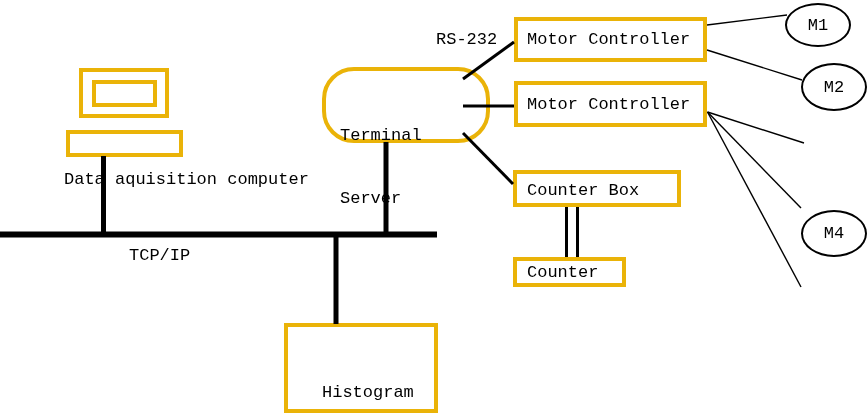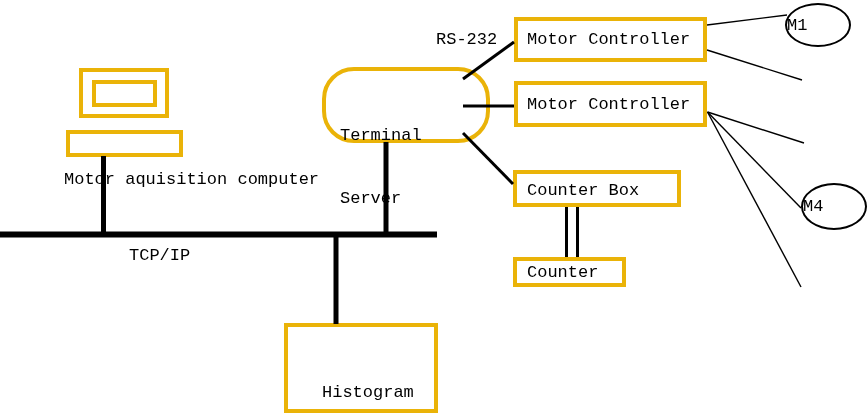--- a/index.html
+++ b/index.html
@@ -20,37 +20,38 @@
     box-sizing: border-box;
   }
   .ellipse {
     position: absolute;
     border: 2px solid #000000;
     border-radius: 50%;
     background: #ffffff;
     box-sizing: border-box;
     display: flex;
     align-items: center;
+    justify-content: center;
   }
   .vcenter { display: flex; align-items: center; }
   .label { position: absolute; white-space: pre; line-height: 21px; }
   .multiline { line-height: 21px; white-space: pre; }
   #wires { position: absolute; left: 0; top: 0; pointer-events: none; z-index: 5; }
   .node-label { white-space: pre; }
 </style>
 </head>
 <body>
 
 <div id="canvas">
 
   <div class="box" style="left:79px; top:68px; width:90px; height:50px;"></div>
   <div class="box" style="left:92px; top:80px; width:65px; height:27px;"></div>
   <div class="box" style="left:66px; top:130px; width:117px; height:27px;"></div>
 
-  <div class="label" style="left:64px; top:169px;">Motor aquisition computer</div>
+  <div class="label" style="left:64px; top:169px;">Data aquisition computer</div>
   <div class="label" style="left:129px; top:245px;">TCP/IP</div>
   <div class="label" style="left:436px; top:29px;">RS-232</div>
 
   <div class="box" style="left:322px; top:67px; width:168px; height:76px; padding:12px 0 0 14px;border-radius:32px;">
     <div class="multiline">
       <span style="display:block">Terminal</span>
       <span style="display:block">Server</span>
     </div>
   </div>
 
@@ -71,21 +72,24 @@
   <div class="box" style="left:284px; top:323px; width:154px; height:90px; padding:13px 0 0 34px;">
     <div class="multiline">
       <span style="display:block">Histogram</span>
       
     </div>
   </div>
 
   <div class="ellipse" style="left:785px; top:3px;  width:66px; height:44px;">
     <span>M1</span>
   </div>
-  <div class="ellipse" style="left:801px; top:183px; width:66px; height:47px;">
+  <div class="ellipse" style="left:801px; top:63px; width:66px; height:48px;">
+    <span>M2</span>
+  </div>
+  <div class="ellipse" style="left:801px; top:210px; width:66px; height:47px;">
     <span>M4</span>
   </div>
 
   <svg id="wires" width="867" height="414" viewBox="0 0 867 414">
 
     <line x1="0" y1="234.5" x2="437" y2="234.5" stroke="#000" stroke-width="6"></line>
 
     <line x1="103.5" y1="156" x2="103.5" y2="232" stroke="#000" stroke-width="5"></line>
     <line x1="386" y1="142" x2="386" y2="232" stroke="#000" stroke-width="5"></line>
     <line x1="336" y1="237" x2="336" y2="324" stroke="#000" stroke-width="5"></line>

